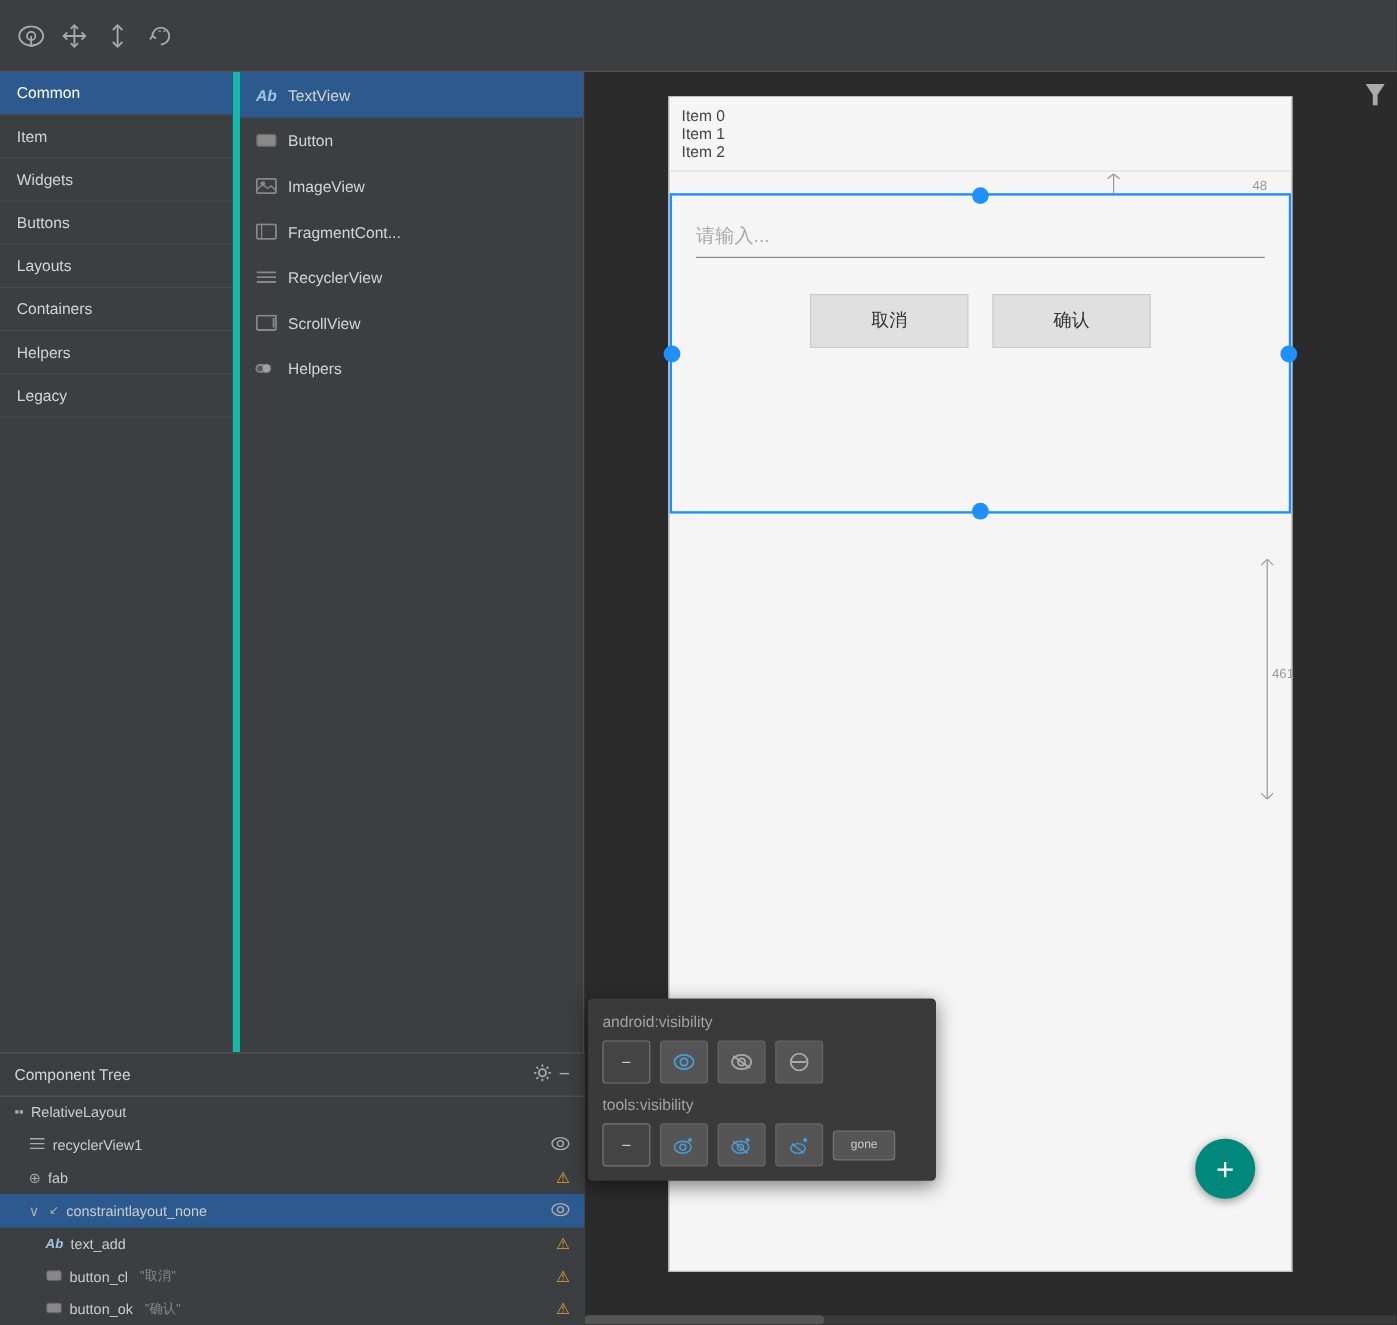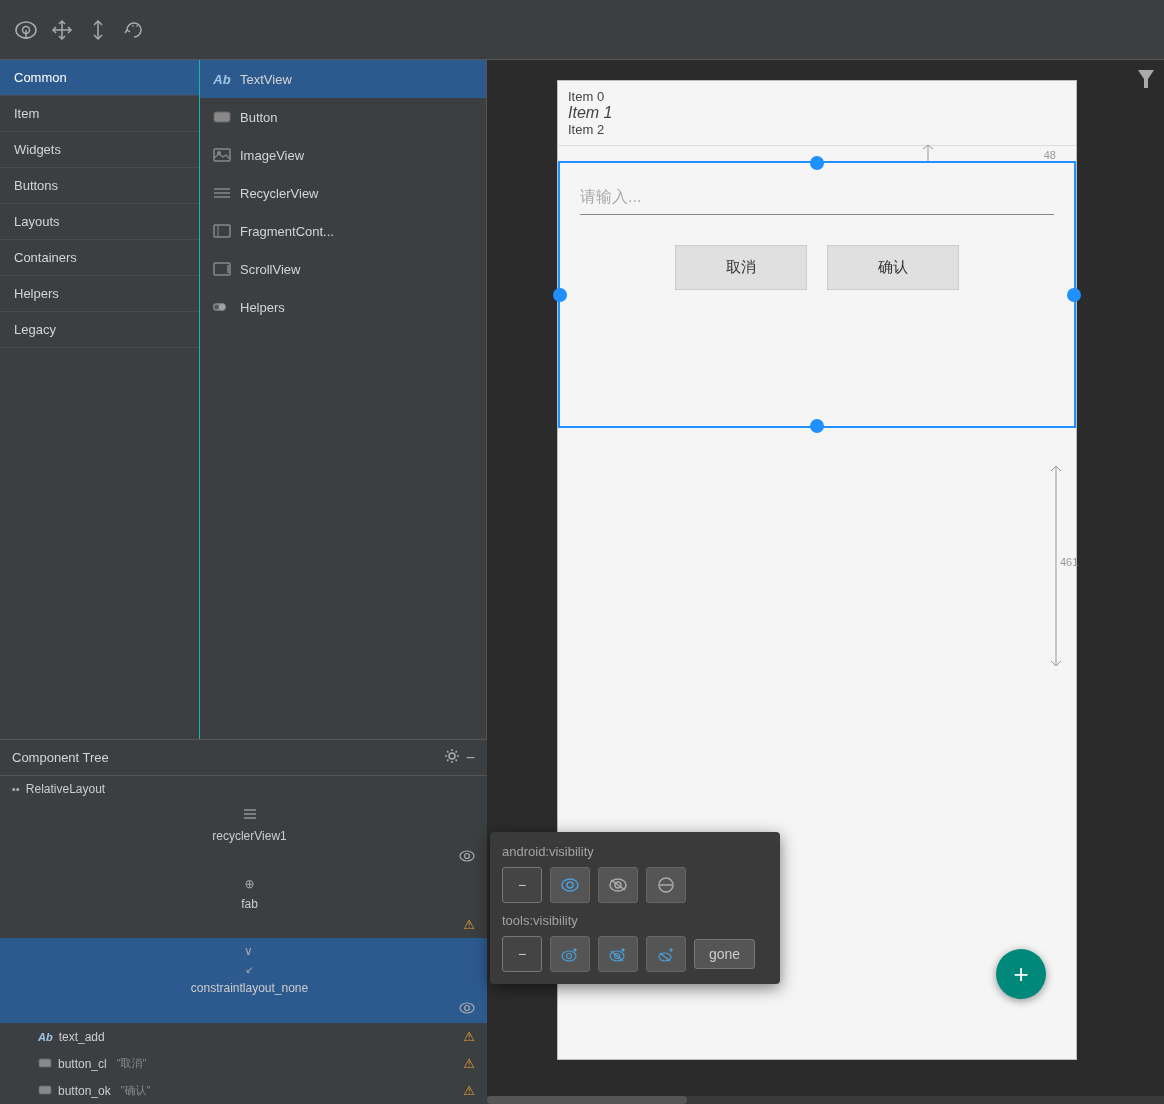--- a/index.html
+++ b/index.html
@@ -41,21 +41,21 @@
     .main-area {
       display: flex;
       flex: 1;
       overflow: hidden;
     }
 
     
     .palette-sidebar {
       width: 200px;
       background: #3c3f41;
-      border-right: 1px solid #14b8a6;
+      border-right: 6px solid #14b8a6;
       display: flex;
       flex-direction: column;
       overflow: hidden;
     }
 
     .palette-category {
       padding: 10px 14px;
       cursor: pointer;
       font-size: 13px;
       color: #d4d4d4;
@@ -145,21 +145,21 @@
       padding: 6px 12px;
       display: flex;
       align-items: center;
       gap: 6px;
       font-size: 12px;
       color: #ccc;
       cursor: pointer;
     }
     .tree-item.selected { background: #2d5a8e; }
 
-    .tree-indent-1 { padding-left: 24px; flex-direction: column; }
+    .tree-indent-1 { padding-left: 24px; }
     .tree-indent-2 { padding-left: 38px; }
 
     .warning-icon {
       color: #e8a030;
       font-size: 13px;
     }
 
     .eye-icon-right {
       margin-left: auto;
       color: #aaa;
@@ -213,21 +213,21 @@
     .popup-btn.active-btn {
       background: #444;
       border-color: #777;
     }
 
     .gone-badge {
       background: #555;
       border: 1px solid #777;
       border-radius: 3px;
       padding: 6px 14px;
-      font-size: 14px;
+      font-size: 10px;
       color: #ccc;
       cursor: pointer;
     }
   </style>
 </head>
 <body>
 
 <div class="top-toolbar">
   <div class="toolbar-icon">
     <svg width="22" height="18" viewBox="0 0 22 18" fill="none">
@@ -299,36 +299,36 @@
             <circle cx="6" cy="5" r="2" fill="#888"></circle>
             <polyline points="1,10 6,6 10,9 13,7 17,11" stroke="#888" stroke-width="1.2" fill="none"></polyline>
           </svg>
       </span>
       <span>ImageView</span>
     </div>
 
     <div class="component-item">
       <span class="component-icon">
         <svg width="18" height="14" viewBox="0 0 18 14">
+            <rect x="1" y="1" width="16" height="12" rx="1" fill="none" stroke="#888" stroke-width="1.5"></rect>
+            <line x1="5" y1="1" x2="5" y2="13" stroke="#888" stroke-width="1"></line>
+          </svg>
+      </span>
+      <span>FragmentCont...</span>
+    </div>
+
+    <div class="component-item">
+      <span class="component-icon">
+        <svg width="18" height="14" viewBox="0 0 18 14">
             <line x1="1" y1="3" x2="17" y2="3" stroke="#888" stroke-width="1.5"></line>
             <line x1="1" y1="7" x2="17" y2="7" stroke="#888" stroke-width="1.5"></line>
             <line x1="1" y1="11" x2="17" y2="11" stroke="#888" stroke-width="1.5"></line>
           </svg>
       </span>
       <span>RecyclerView</span>
-    </div>
-
-    <div class="component-item">
-      <span class="component-icon">
-        <svg width="18" height="14" viewBox="0 0 18 14">
-            <rect x="1" y="1" width="16" height="12" rx="1" fill="none" stroke="#888" stroke-width="1.5"></rect>
-            <line x1="5" y1="1" x2="5" y2="13" stroke="#888" stroke-width="1"></line>
-          </svg>
-      </span>
-      <span>FragmentCont...</span>
     </div>
 
     <div class="component-item">
       <span class="component-icon">
         <svg width="18" height="14" viewBox="0 0 18 14">
             <rect x="1" y="1" width="16" height="12" rx="1" fill="none" stroke="#888" stroke-width="1.5"></rect>
             <line x1="15" y1="3" x2="15" y2="11" stroke="#888" stroke-width="1.5"></line>
           </svg>
       </span>
       <span>ScrollView</span>
@@ -351,21 +351,21 @@
     <div style="position:absolute;top:10px;right:10px;color:#aaa;font-size:16px;">
       <svg width="16" height="18" viewBox="0 0 16 18">
           <polygon points="0,0 16,0 10,9 10,18 6,18 6,9" fill="#aaa"></polygon>
         </svg>
     </div>
 
     <div style="position:absolute;top:20px;left:70px;width:520px;height:980px;background:#f5f5f5;border:1px solid #bbb;">
 
       <div style="padding:8px 10px;background:#f5f5f5;border-bottom:1px solid #ddd;">
         <div style="font-size:13px;color:#444;">Item 0</div>
-        <div style="font-size:16px;color:#444;font-style:italic;">Item 1</div>
+        <div style="font-size:13px;color:#444;">Item 1</div>
         <div style="font-size:13px;color:#444;">Item 2</div>
       </div>
 
       <div style="position:absolute;top:62px;left:232px;right:10px;display:flex;align-items:center;justify-content:center;">
         <svg width="260" height="30" viewBox="0 0 260 30" style="display:block;">
           <line x1="130" y1="2" x2="130" y2="28" stroke="#999" stroke-width="1"></line>
           <polyline points="125,6 130,2 135,6" stroke="#999" stroke-width="1" fill="none"></polyline>
           <polyline points="125,24 130,28 135,24" stroke="#999" stroke-width="1" fill="none"></polyline>
         </svg>
         <span style="position:absolute;right:10px;top:6px;color:#999;font-size:11px;">48</span>

